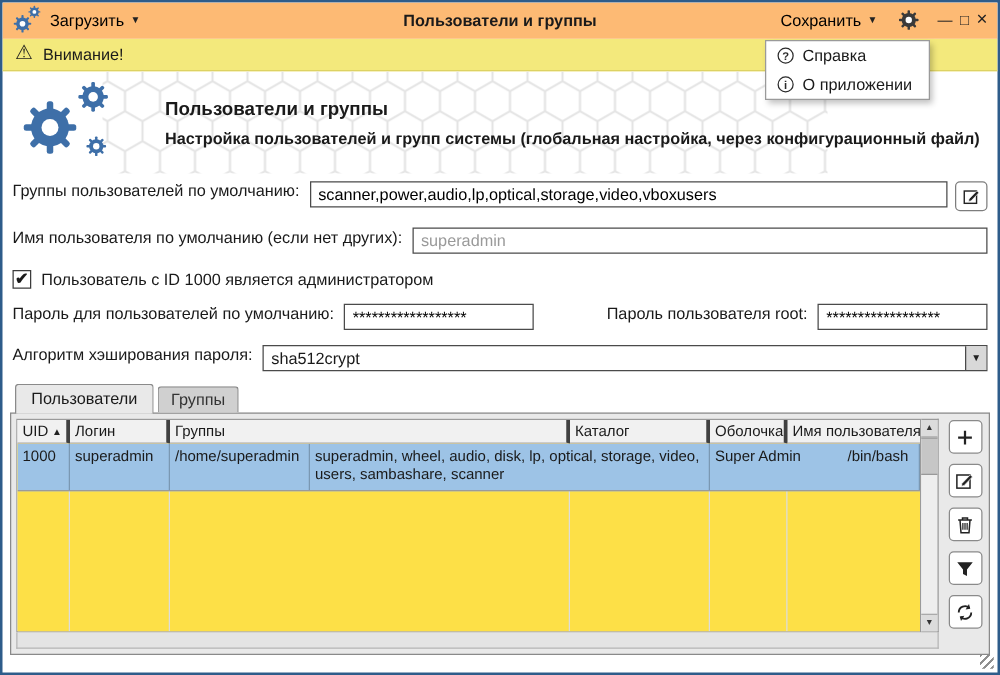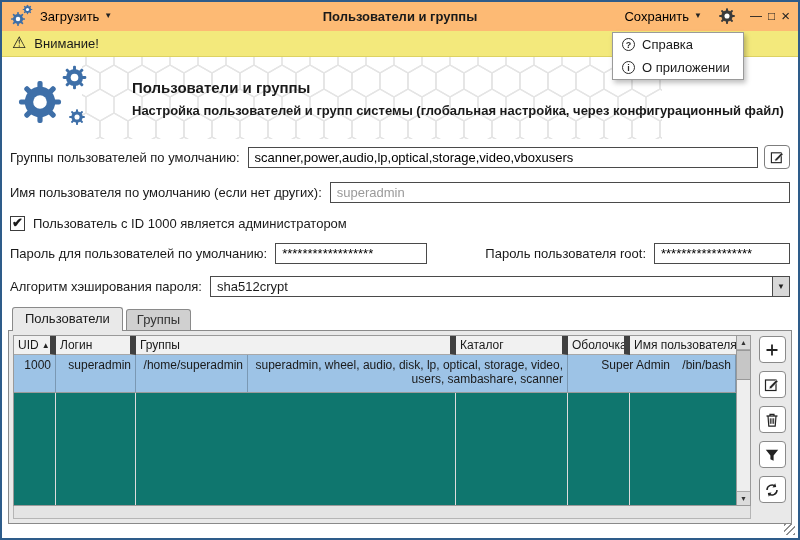--- a/index.html
+++ b/index.html
@@ -41,21 +41,21 @@
   .hgears svg { position:absolute; }
   .htext { margin-left:36px; }
   .htitle { font-size:15px; font-weight:bold; margin-bottom:7px; }
   .hsub { font-size:13px; font-weight:bold; }
   .gear .gfill { fill:#3e6fa8; }
   .gear .ghole { fill:#fff; }
   .gear.dark .gfill { fill:#3a3a3a; }
 
   
   .form { padding:0 8px; }
-  .frow { display:flex; align-items:center; }
+  .frow { display:flex; }
   .r1 { margin-top:6px; }
   .r2 { margin-top:13px; }
   .r3 { margin-top:13px; }
   .r4 { margin-top:12px; }
   .r5 { margin-top:12px; }
   .lbl { white-space:nowrap; }
   input.txt { height:21px; border:1px solid #4a4a4a; font:inherit; padding:1px 6px; background:#fff; }
   .grow { flex:1; margin-left:8px; }
   .editbtn { width:26px; height:24px; margin-left:6px; background:#fff; border:1px solid #7d7d7d;
              border-radius:4px; display:flex; align-items:center; justify-content:center; cursor:pointer; }
@@ -78,30 +78,30 @@
          border-radius:3px 3px 0 0; }
   .tab.active { background:#e9e9e9; position:relative; top:1px; padding-bottom:5px; }
   .tab.inactive { background:#d0d0d0; margin-left:3px; padding:2px 10px 3px; color:#333; }
 
   
   .panel { margin:0 6px; border:1px solid #8a8a8a; background:#e9e9e9; height:194px; display:flex; flex:0 0 194px; }
   .tablezone { flex:1; margin:4px 2px 4px 4px; display:flex; flex-direction:column; min-width:0; }
   .tz-top { display:flex; flex:1; min-height:0; }
   .tbl { flex:1; display:flex; flex-direction:column; border:1px solid #9a9a9a; background:#fff; min-width:0; }
   .thead { display:flex; background:#f1f1f1; }
-  .th { font-size:12px; padding:2px 4px; border-right:6px solid #404040; border-bottom:1px solid #a8a8a8;
+  .th { font-size:12px; padding:2px 4px; border-right:3px solid #404040; border-bottom:1px solid #a8a8a8;
         display:flex; align-items:center; gap:3px; cursor:pointer; overflow:hidden; white-space:nowrap; }
   .sorticon { font-size:8px; color:#222; }
   .c-uid { width:42px; flex:0 0 42px; }
   .c-login { width:80px; flex:0 0 80px; }
   .c-groups { width:320px; flex:0 0 320px; }
   .c-home { width:112px; flex:0 0 112px; }
   .c-shell { width:62px; flex:0 0 62px; }
   .c-name { flex:1; border-right:none !important; }
-  .tbody { flex:1; position:relative; background:#0f766e; overflow:hidden;text-align:right; }
+  .tbody { flex:1; position:relative; background:#fde047; overflow:hidden; }
   .colguides { position:absolute; inset:0; display:flex; }
   .colguides div { border-right:1px solid #dcdcdc; height:100%; }
   .trow { position:absolute; top:0; left:0; right:0; display:flex; background:#9dc3e6;
           border-bottom:1px solid #9a9a9a; cursor:pointer; }
   .td { font-size:12px; padding:3px 4px; border-right:1px solid rgba(0,0,0,.22); min-height:37px; overflow:hidden; }
   .vscroll { width:14px; flex:0 0 14px; border:1px solid #9a9a9a; border-left:none; background:#eee;
              display:flex; flex-direction:column; }
   .sbtn { height:14px; background:#dcdcdc; border-bottom:1px solid #aaa; display:flex; align-items:center;
           justify-content:center; font-size:7px; color:#333; cursor:pointer; }
   .sbtn.bottom { border-top:1px solid #aaa; border-bottom:none; }

